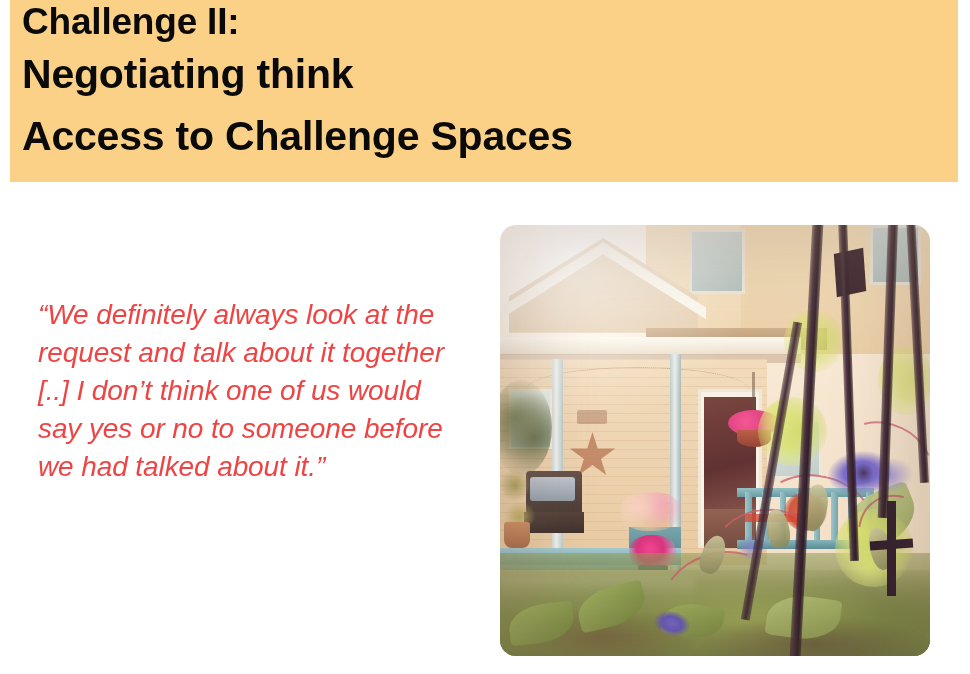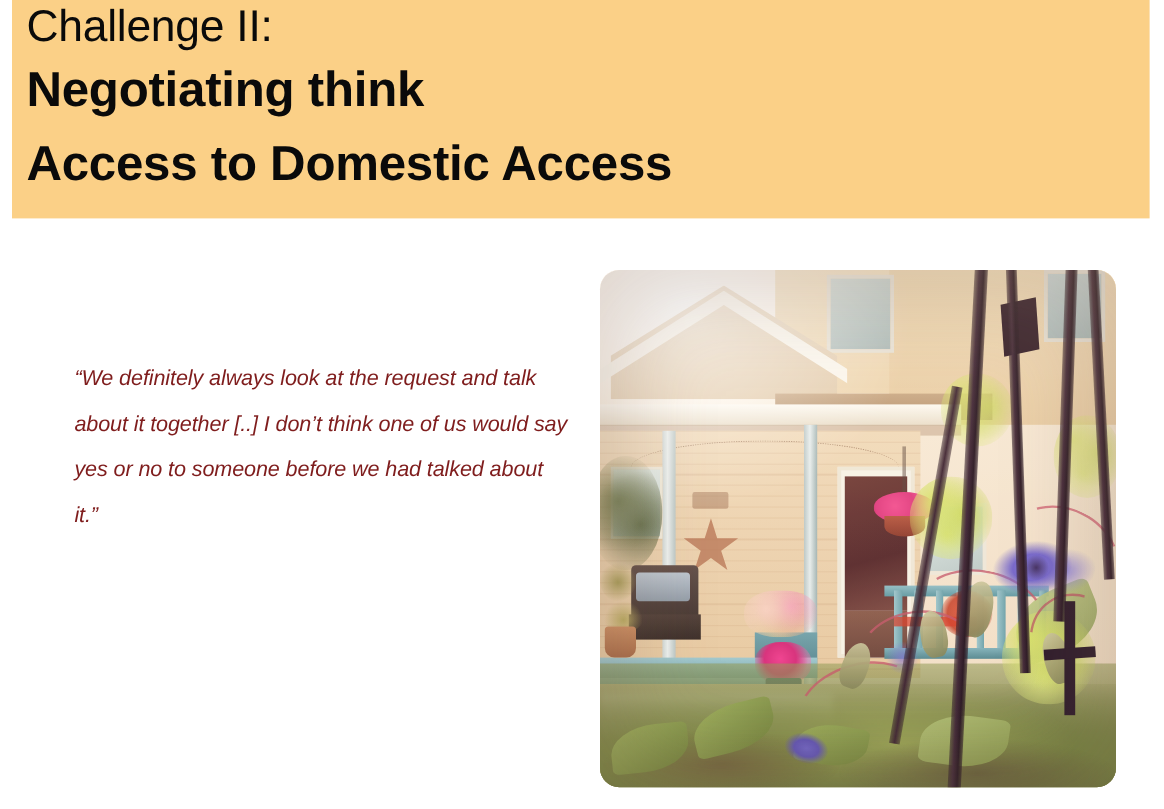--- a/index.html
+++ b/index.html
@@ -28,46 +28,46 @@
   #title-band .t-line {
     position: absolute;
     left: 12px;
     color: #0a0a0a;
     white-space: nowrap;
     letter-spacing: -0.2px;
   }
   #title-kicker {
     top: -1px;
     font-size: 37px;
-    font-weight: 400;
+    font-weight: 700;
     line-height: 46px;
   }
   #title-main-1 {
     top: 48px;
     font-size: 41px;
     font-weight: 700;
     line-height: 52px;
   }
   #title-main-2 {
     top: 110px;
     font-size: 41px;
     font-weight: 700;
     line-height: 52px;
   }
 
   
   #quote-block {
     position: absolute;
-    left: 62px;
+    left: 38px;
     top: 296px;
     width: 415px;
     font-style: italic;
-    font-size: 18px;
+    font-size: 28px;
     line-height: 38px;
-    color: #7f1d1d;
+    color: #ef4444;
     letter-spacing: -0.1px;
   }
 
   
   #photo-frame {
     position: absolute;
     left: 500px;
     top: 225px;
     width: 430px;
     height: 431px;
@@ -483,21 +483,21 @@
     box-shadow: inset 0 0 70px 28px rgba(120,90,75,0.22);
     border-radius: 16px;
   }
 </style>
 </head>
 <body>
 
 <div id="title-band">
   <div class="t-line" id="title-kicker">Challenge II:</div>
   <div class="t-line" id="title-main-1">Negotiating think</div>
-  <div class="t-line" id="title-main-2">Access to Domestic Access</div>
+  <div class="t-line" id="title-main-2">Access to Challenge Spaces</div>
 </div>
 
 <div id="quote-block">“We definitely always look at the request and talk about it together [..] I don’t think one of us would say yes or no to someone before we had talked about it.”</div>
 
 <div id="photo-frame">
   <div id="photo-canvas">
 
     <div class="ph" id="sky"></div>
     <div class="ph" id="upper-wall"></div>
     <div class="ph" id="upper-wall-2"></div>

